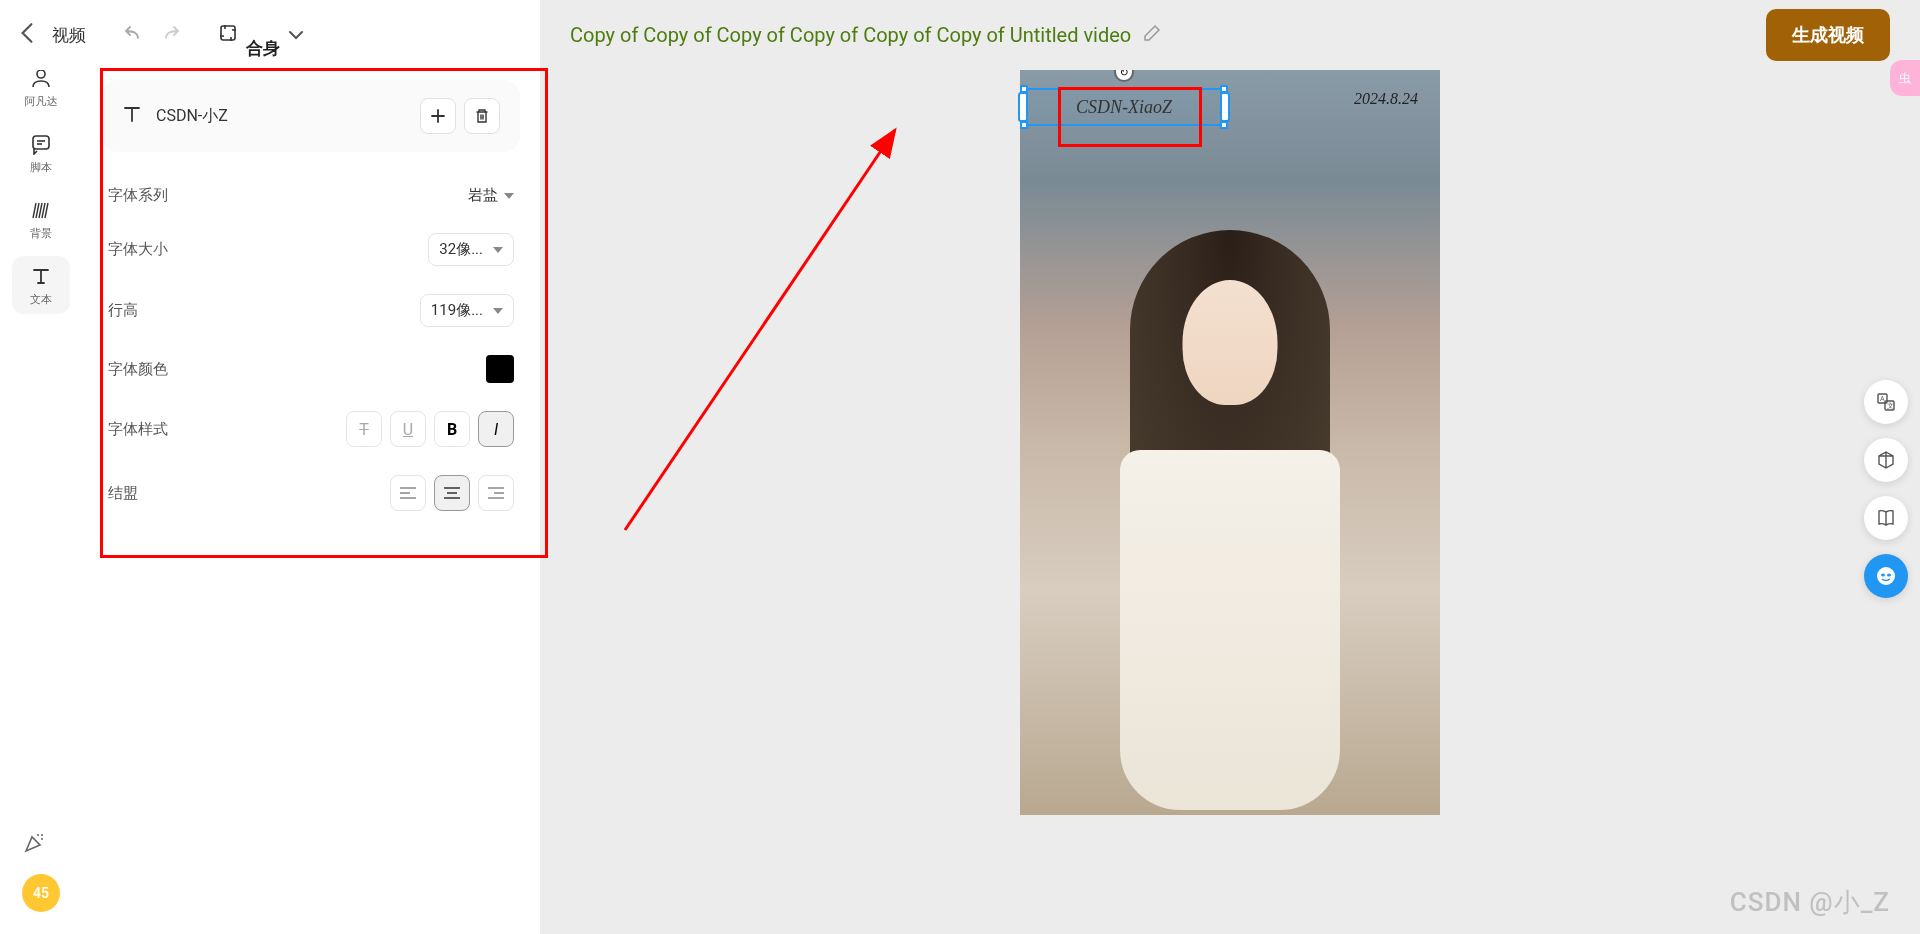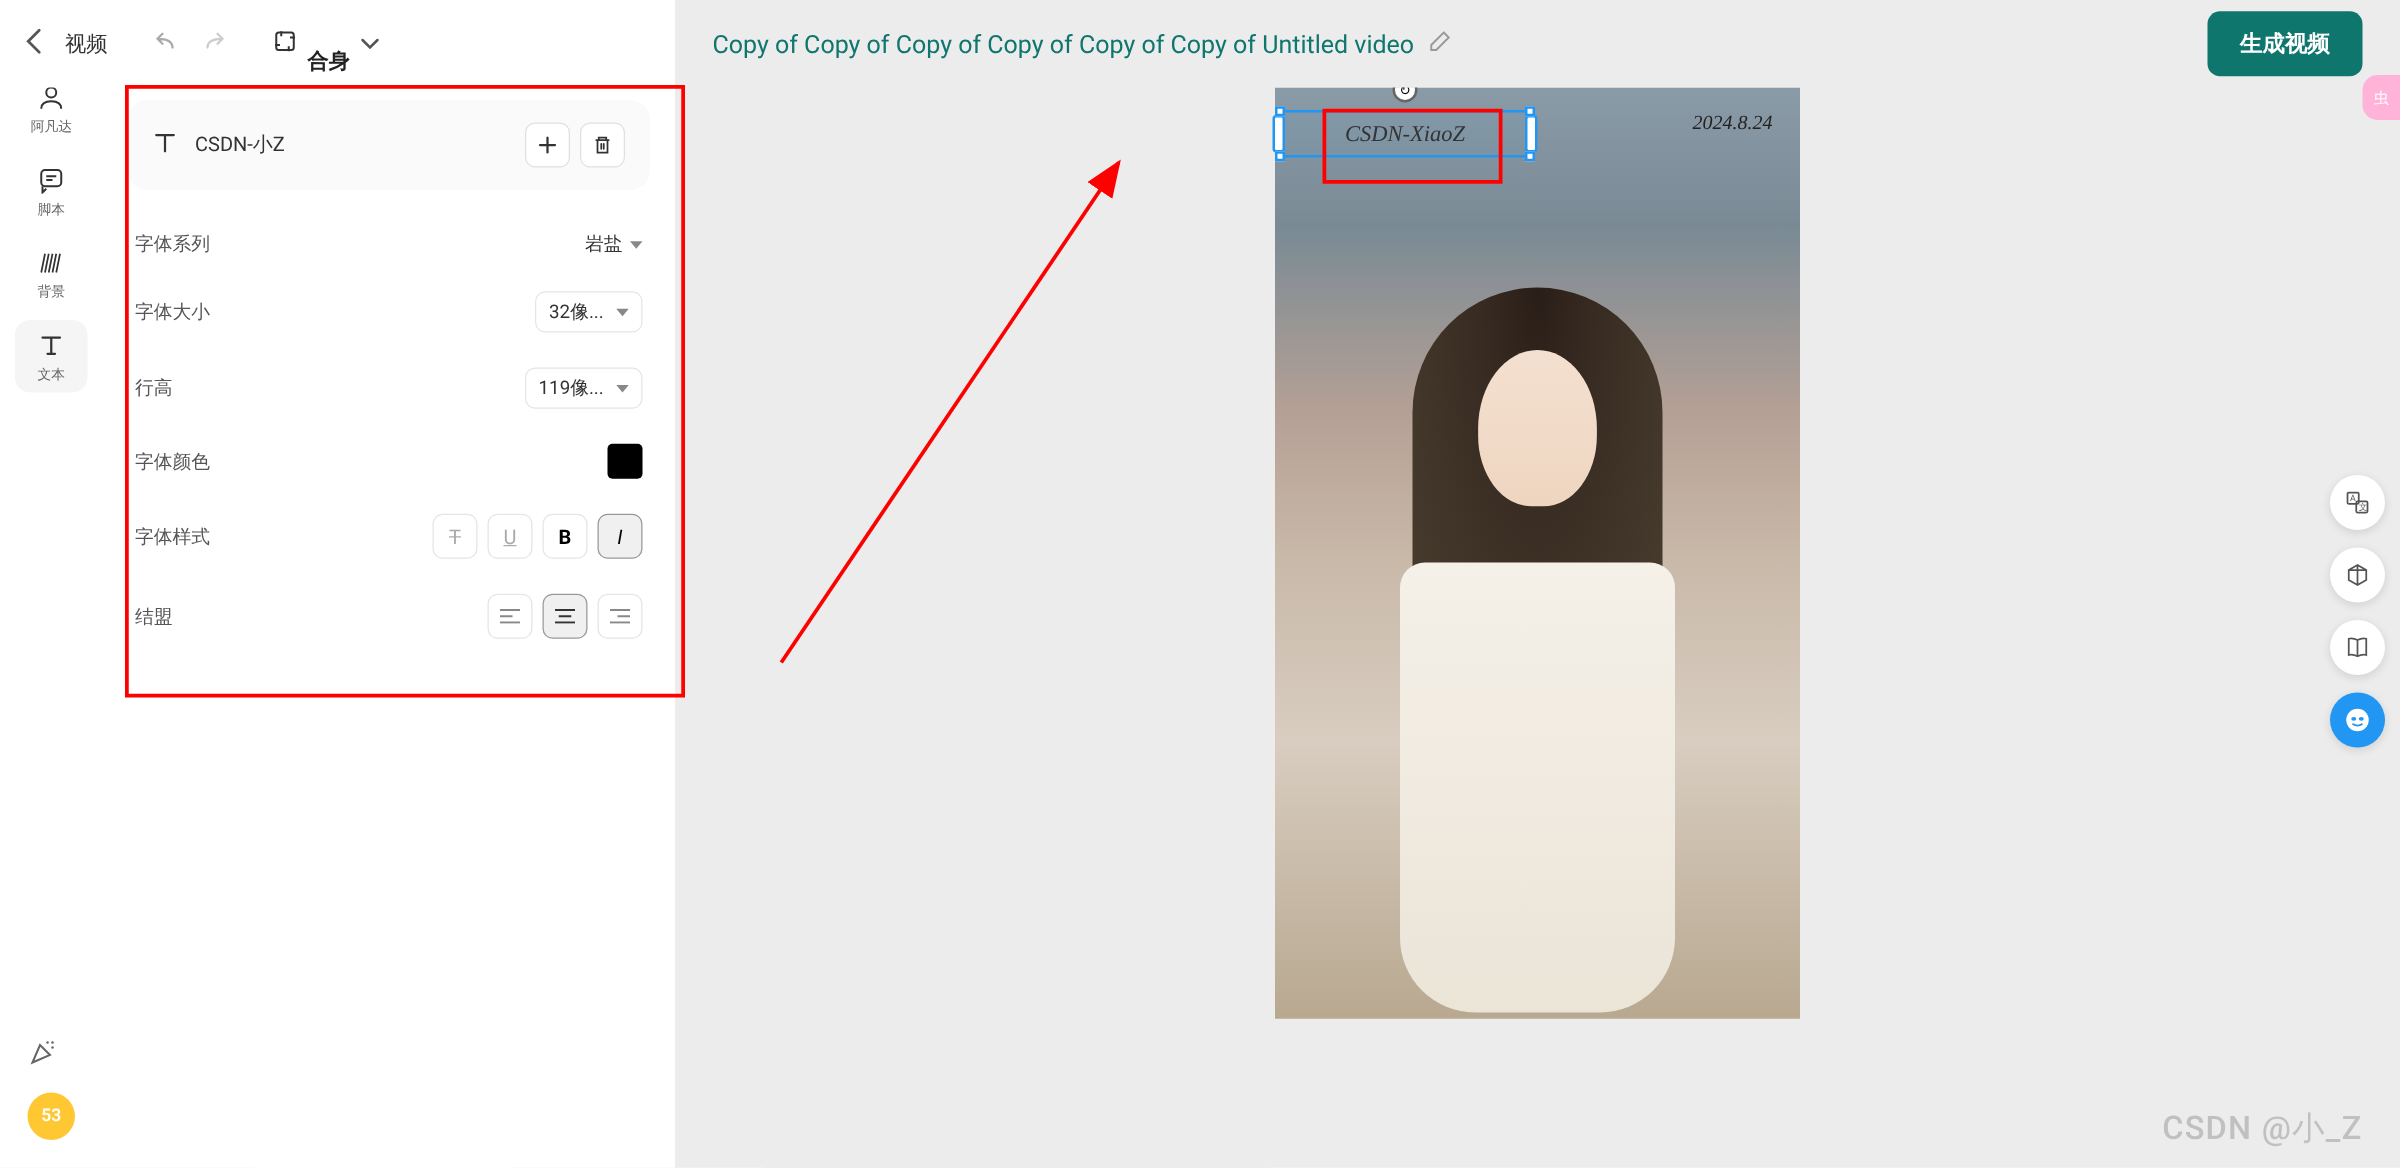--- a/index.html
+++ b/index.html
@@ -31,23 +31,23 @@
     .prop-value { display: flex; align-items: center; gap: 2px; }
     .dropdown-val { font-size: 15px; color: #333; }
     .dropdown-btn { display: flex; align-items: center; gap: 6px; padding: 6px 10px; border: 1px solid #e5e5e5; border-radius: 8px; cursor: pointer; }
     .color-swatch { width: 28px; height: 28px; background: #000; border-radius: 4px; cursor: pointer; }
     .style-buttons { display: flex; gap: 8px; }
     .style-btn { width: 36px; height: 36px; border: 1px solid #e5e5e5; border-radius: 8px; display: flex; align-items: center; justify-content: center; cursor: pointer; font-size: 16px; }
     .style-btn.active { border-color: #999; background: #f0f0f0; }
     
     .canvas-area { flex: 1; background: #ececec; position: relative; }
     .canvas-header { position: absolute; top: 0; left: 0; right: 0; height: 70px; display: flex; align-items: center; justify-content: space-between; padding: 0 30px; }
-    .video-title { font-size: 20px; color: #0f766e; }
+    .video-title { font-size: 20px; color: #4d7c0f; }
     .edit-icon { color: #999; margin-left: 12px; cursor: pointer; }
-    .generate-btn { background: #0f766e; color: #fff; border: none; padding: 14px 26px; border-radius: 10px; font-size: 18px; font-weight: 600; cursor: pointer; margin-left: 20px; }
+    .generate-btn { background: #a16207; color: #fff; border: none; padding: 14px 26px; border-radius: 10px; font-size: 18px; font-weight: 600; cursor: pointer; margin-left: 20px; }
     
     .canvas-content { position: absolute; top: 70px; left: 0; right: 0; bottom: 0; display: flex; align-items: flex-start; justify-content: center; overflow: hidden; }
     .video-frame { position: relative; width: 420px; height: 745px; background: linear-gradient(180deg, #8a9ba8 0%, #7a8a95 15%, #b5a095 35%, #c8b8a8 50%, #d8cdc0 70%, #b8a890 100%); }
     .date-text { position: absolute; top: 20px; right: 22px; font-family: cursive; font-style: italic; font-size: 16px; color: #222; }
     
     .selection-box { position: absolute; top: 18px; left: 3px; width: 202px; height: 38px; border: 2px solid #2196f3; background: rgba(33,150,243,0.05); cursor: move; }
     .sel-text { font-family: cursive; font-style: italic; font-size: 18px; color: #333; text-align: center; line-height: 34px; }
     .handle { position: absolute; width: 10px; height: 14px; background: #fff; border: 2px solid #2196f3; }
     .handle.l { left: -7px; top: 50%; transform: translateY(-50%); height: 30px; border-radius: 3px; }
     .handle.r { right: -7px; top: 50%; transform: translateY(-50%); height: 30px; border-radius: 3px; }
@@ -333,16 +333,16 @@
 
 <div class="bottom-left">
   <span class="celebrate-icon">
     <svg width="24" height="24" viewBox="0 0 24 24">
         <path d="M4 20 L10 6 L18 14 Z" stroke="#666" stroke-width="1.6" fill="none"></path>
         <circle cx="16" cy="4" r="1" fill="#666"></circle>
         <circle cx="20" cy="8" r="1" fill="#666"></circle>
         <circle cx="20" cy="4" r="1" fill="#666"></circle>
       </svg>
   </span>
-  <div class="badge-28">53</div>
+  <div class="badge-28">45</div>
 </div>
 
 <div class="watermark">CSDN @小_Z</div>
 
 </body></html>

